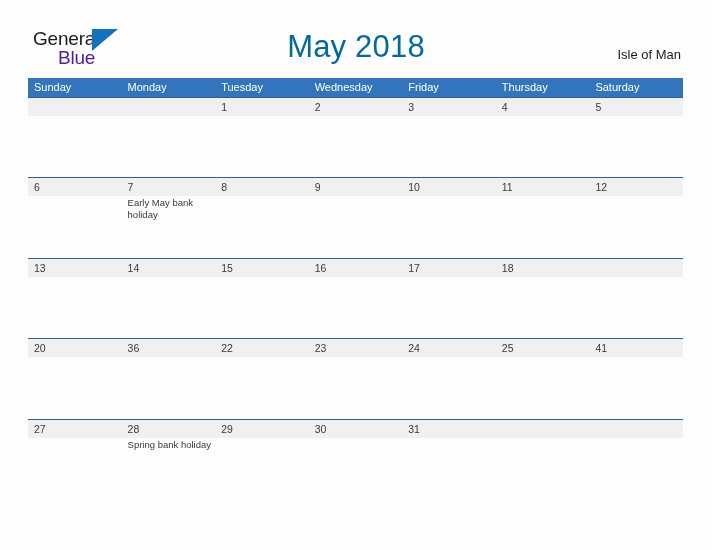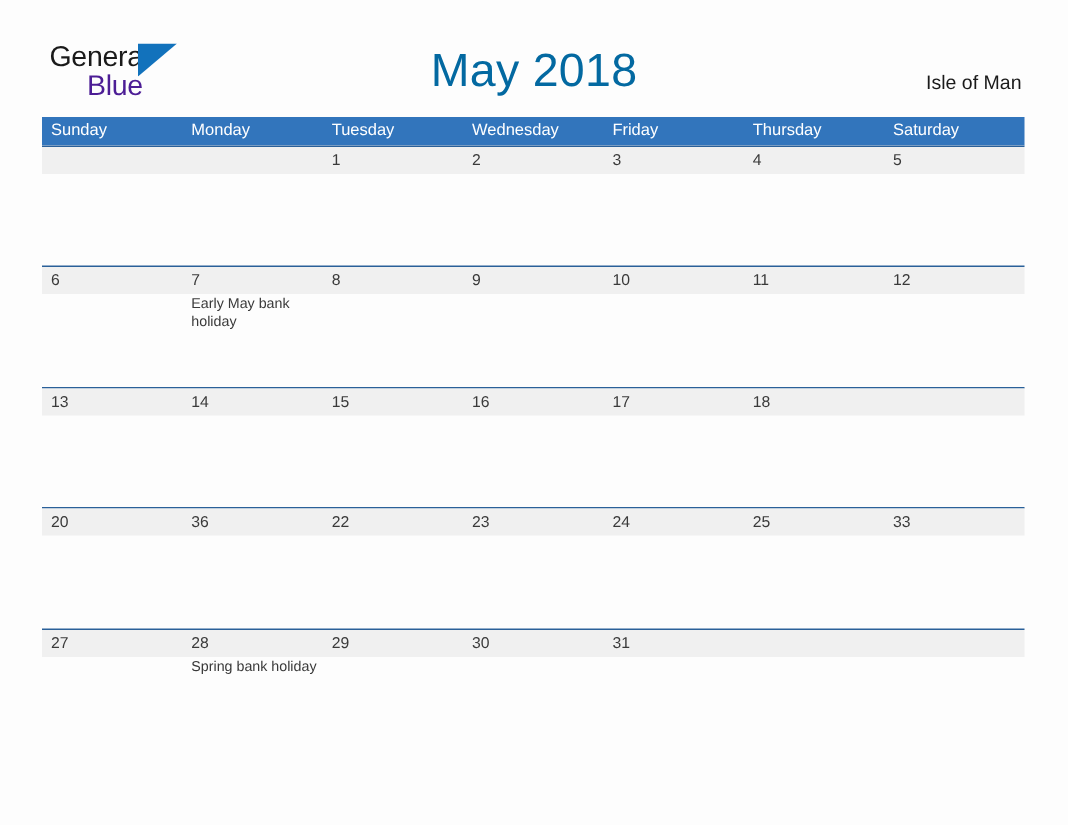--- a/index.html
+++ b/index.html
@@ -317,21 +317,21 @@
           </div>
         <div class="day-cell">
             <span class="day-num">24</span>
             <span class="day-event"></span>
           </div>
         <div class="day-cell">
             <span class="day-num">25</span>
             <span class="day-event"></span>
           </div>
         <div class="day-cell">
-            <span class="day-num">33</span>
+            <span class="day-num">41</span>
             <span class="day-event"></span>
           </div>
       </div>
     </div>
 
     <div class="week-row">
       <div class="date-band"></div>
       <div class="day-cells">
         <div class="day-cell">
             <span class="day-num">27</span>

